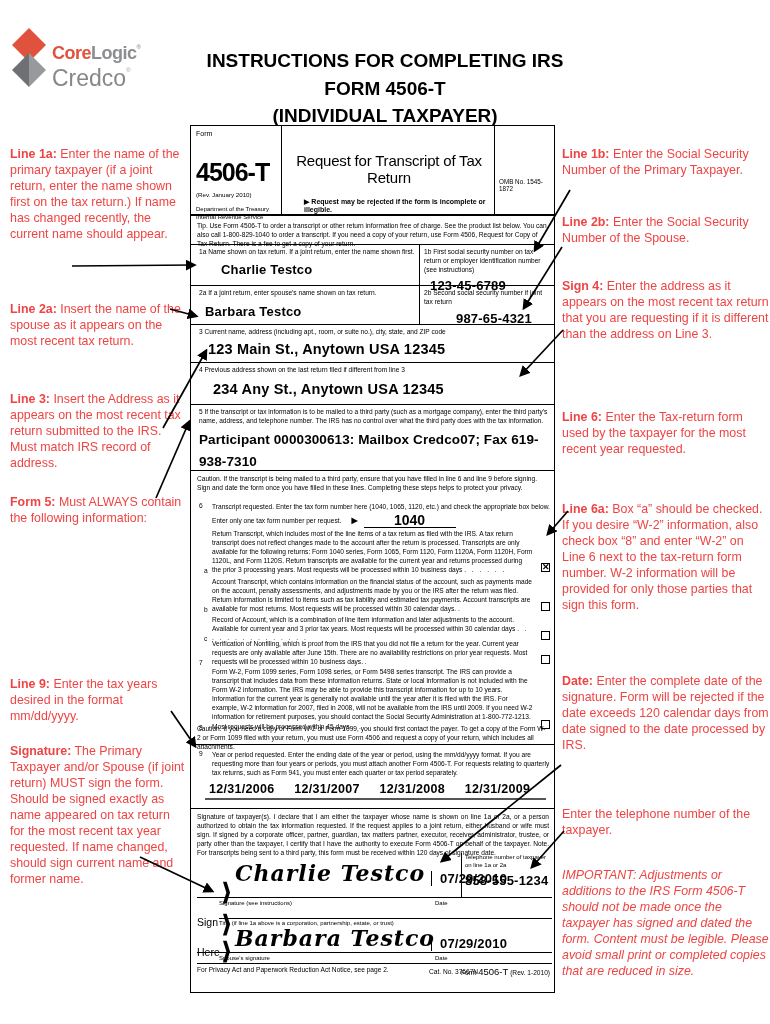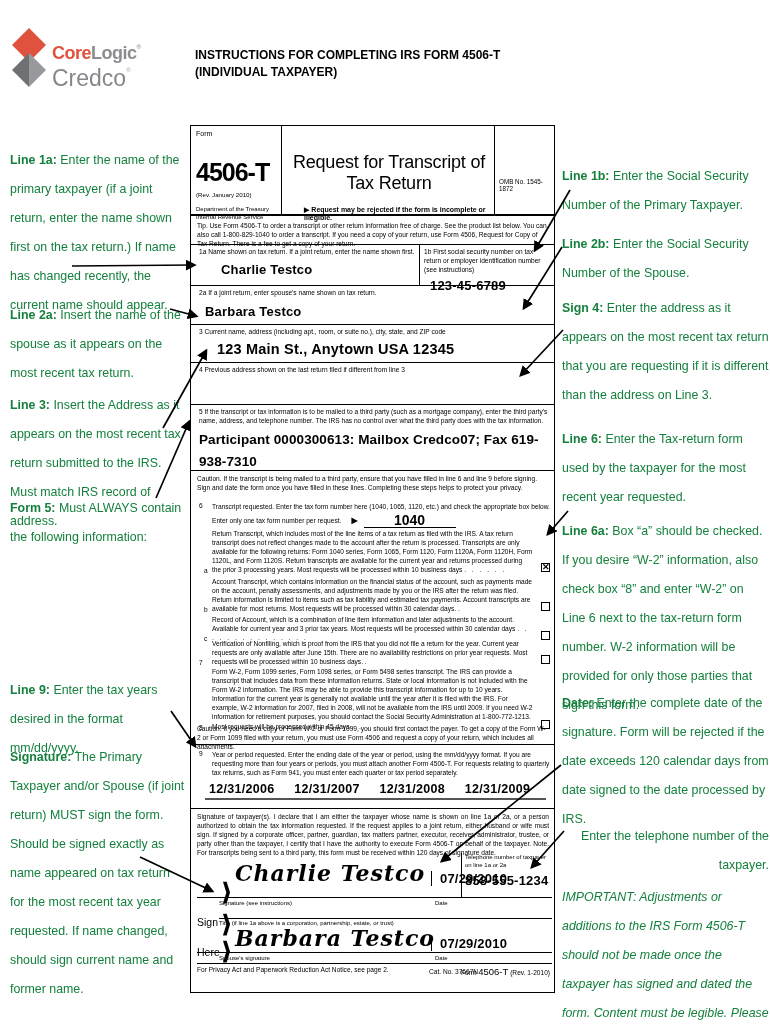--- a/index.html
+++ b/index.html
@@ -8,47 +8,47 @@
   
   .logo{position:absolute;left:8px;top:26px;width:170px;height:85px;}
   .logo-mark{position:absolute;left:2px;top:2px;}
   .logo-text{position:absolute;left:44px;top:18px;line-height:1;}
   .logo-brand{font-size:18px;font-weight:bold;letter-spacing:-.5px;}
   .logo-core{color:#E0523E;}
   .logo-logic{color:#8B8D90;}
   .logo-sub{font-size:23px;color:#85878A;letter-spacing:0px;margin-top:5px;font-weight:normal;}
   .rmark{font-size:6px;vertical-align:top;color:#9a9a9a;}
   
-  .doc-title{position:absolute;left:195px;top:47px;width:380px;
-             font-size:12px;font-weight:bold;line-height:1.45;color:#000;}
-  
-  .ann{position:absolute;font-size:12.4px;line-height:29px;color:#15803d;}
+  .doc-title{position:absolute;left:195px;top:47px;width:380px;text-align:center;
+             font-size:19px;font-weight:bold;line-height:1.45;color:#000;}
+  
+  .ann{position:absolute;font-size:12.4px;line-height:16px;color:#ef4444;}
   .ann b{font-weight:bold;}
   .ann .abold{font-weight:bold;}
   .left-col .ann{left:10px;width:177px;}
-  .right-col .ann{left:562px;width:207px;margin-top:16px;}
+  .right-col .ann{left:562px;width:207px;}
   .lb1{top:146px;}.lb2{top:301px;}.lb3{top:391px;}.lb4{top:494px;}.lb5{top:676px;}.lb6{top:743px;}
   .rb1{top:146px;}.rb2{top:214px;}.rb3{top:278px;}.rb4{top:409px;}.rb5{top:501px;}
-  .rb6{top:673px;}.rb7{top:806px;text-align:right;}.rb8{top:867px;font-style:italic;}
+  .rb6{top:673px;}.rb7{top:806px;}.rb8{top:867px;font-style:italic;}
   
   .form{position:absolute;left:190px;top:125px;width:365px;height:868px;
         border:1.6px solid #000;box-sizing:border-box;background:#fff;color:#000;}
   .form *{box-sizing:border-box;}
   .abs{position:absolute;}
   .fs{font-size:6.6px;line-height:1.38;}
   .fxs{font-size:6px;line-height:1.3;}
   
   .fh{position:absolute;top:0;left:0;right:0;height:90px;border-bottom:2.2px solid #000;}
   .fh-left{position:absolute;left:0;top:0;width:91px;height:90px;border-right:1.2px solid #000;padding:4px 3px 0 5px;}
   .fh-form-word{font-size:7px;display:inline-block;vertical-align:18px;}
   .fh-form-num{font-size:25px;font-weight:bold;letter-spacing:-1px;display:inline-block;}
   .fh-rev{font-size:6.2px;margin-top:4px;}
   .fh-dept{font-size:6px;line-height:1.25;margin-top:8px;}
   .fh-center{position:absolute;left:91px;top:0;width:214px;height:90px;text-align:center;}
-  .fh-title{font-size:18px;margin-top:26px;letter-spacing:-.2px;}
+  .fh-title{font-size:15px;margin-top:26px;letter-spacing:-.2px;}
   .fh-sub{font-size:7px;font-weight:bold;margin-top:12px;text-align:left;padding-left:22px;}
   .fh-right{position:absolute;right:0;top:0;width:60px;height:90px;border-left:1.2px solid #000;padding:4px;}
   .fh-omb{font-size:6.3px;margin-top:48px;}
   
   .tip{position:absolute;top:92px;left:0;right:0;height:27px;padding:3px 6px 0 6px;border-bottom:1px solid #000;}
   
   .row2c{position:absolute;left:0;right:0;border-bottom:1px solid #000;}
   .r1{top:119px;height:41px;}
   .r2{top:160px;height:39px;}
   .cell-l{position:absolute;left:0;top:0;width:228px;height:100%;padding:2px 4px 0 8px;}
@@ -57,21 +57,21 @@
   .val-lg{font-weight:bold;font-size:14.5px;letter-spacing:.2px;}
   .v1a{margin:6px 0 0 22px;}
   .v1b{margin:4px 0 0 6px;}
   .v2a{margin:7px 0 0 6px;}
   .v2b{margin:5px 0 0 32px;}
   
   .rowf{position:absolute;left:0;right:0;border-bottom:1px solid #000;padding:2px 4px 0 8px;}
   .r3{top:199px;height:38px;}
   .r4{top:237px;height:42px;}
   .r5{top:279px;height:66px;}
-  .v3{margin:5px 0 0 18px;}
+  .v3{margin:5px 0 0 9px;}
   .v4{margin:7px 0 0 14px;}
   .v5{font-weight:bold;font-size:13.5px;line-height:22px;margin:4px 0 0 0px;letter-spacing:.1px;}
   .caution1{top:348px;left:0;right:0;padding:0 6px 0 6px;}
   
   .f6{top:376px;left:0;right:0;padding:0 4px 0 8px;display:flex;}
   .f6 .itm-num{width:13px;flex:none;}
   .arrow6{font-size:8px;font-weight:bold;padding:0 6px 0 10px;}
   .v1040{display:inline-block;font-size:14px;font-weight:bold;border-bottom:1.6px solid #000;
          width:92px;text-align:center;line-height:1.0;transform:translateY(2px);}
   
@@ -197,29 +197,34 @@
         <div class="fs">1b  First social security number on tax return or employer identification number (see instructions)</div>
         <div class="val v1b">123-45-6789</div>
       </div>
     </div>
 
     <div class="row2c r2">
       <div class="cell-l">
         <div class="fs">2a  If a joint return, enter spouse's name shown on tax return.</div>
         <div class="val v2a">Barbara Testco</div>
       </div>
+      <div class="cell-r">
+        <div class="fs">2b  Second social security number if joint tax return</div>
+        <div class="val v2b">987-65-4321</div>
+      </div>
     </div>
 
     <div class="rowf r3">
       <div class="fs">3   Current name, address (including apt., room, or suite no.), city, state, and ZIP code</div>
       <div class="val-lg v3">123 Main St., Anytown USA 12345</div>
     </div>
 
     <div class="rowf r4">
       <div class="fs">4   Previous address shown on the last return filed if different from line 3</div>
+      <div class="val-lg v4">234 Any St., Anytown USA 12345</div>
     </div>
 
     <div class="rowf r5">
       <div class="fs">5   If the transcript or tax information is to be mailed to a third party (such as a mortgage company), enter the third party's name, address, and telephone number. The IRS has no control over what the third party does with the tax information.</div>
       <div class="v5">Participant 0000300613: Mailbox Credco07; Fax  619-938-7310</div>
     </div>
 
     <div class="abs caution1 fs">Caution.   If the transcript is being mailed to a third party, ensure that you have filled in line 6 and line 9 before signing. Sign and date the form once you have filled in these lines. Completing these steps helps to protect your privacy.</div>
 
     <div class="abs f6">

